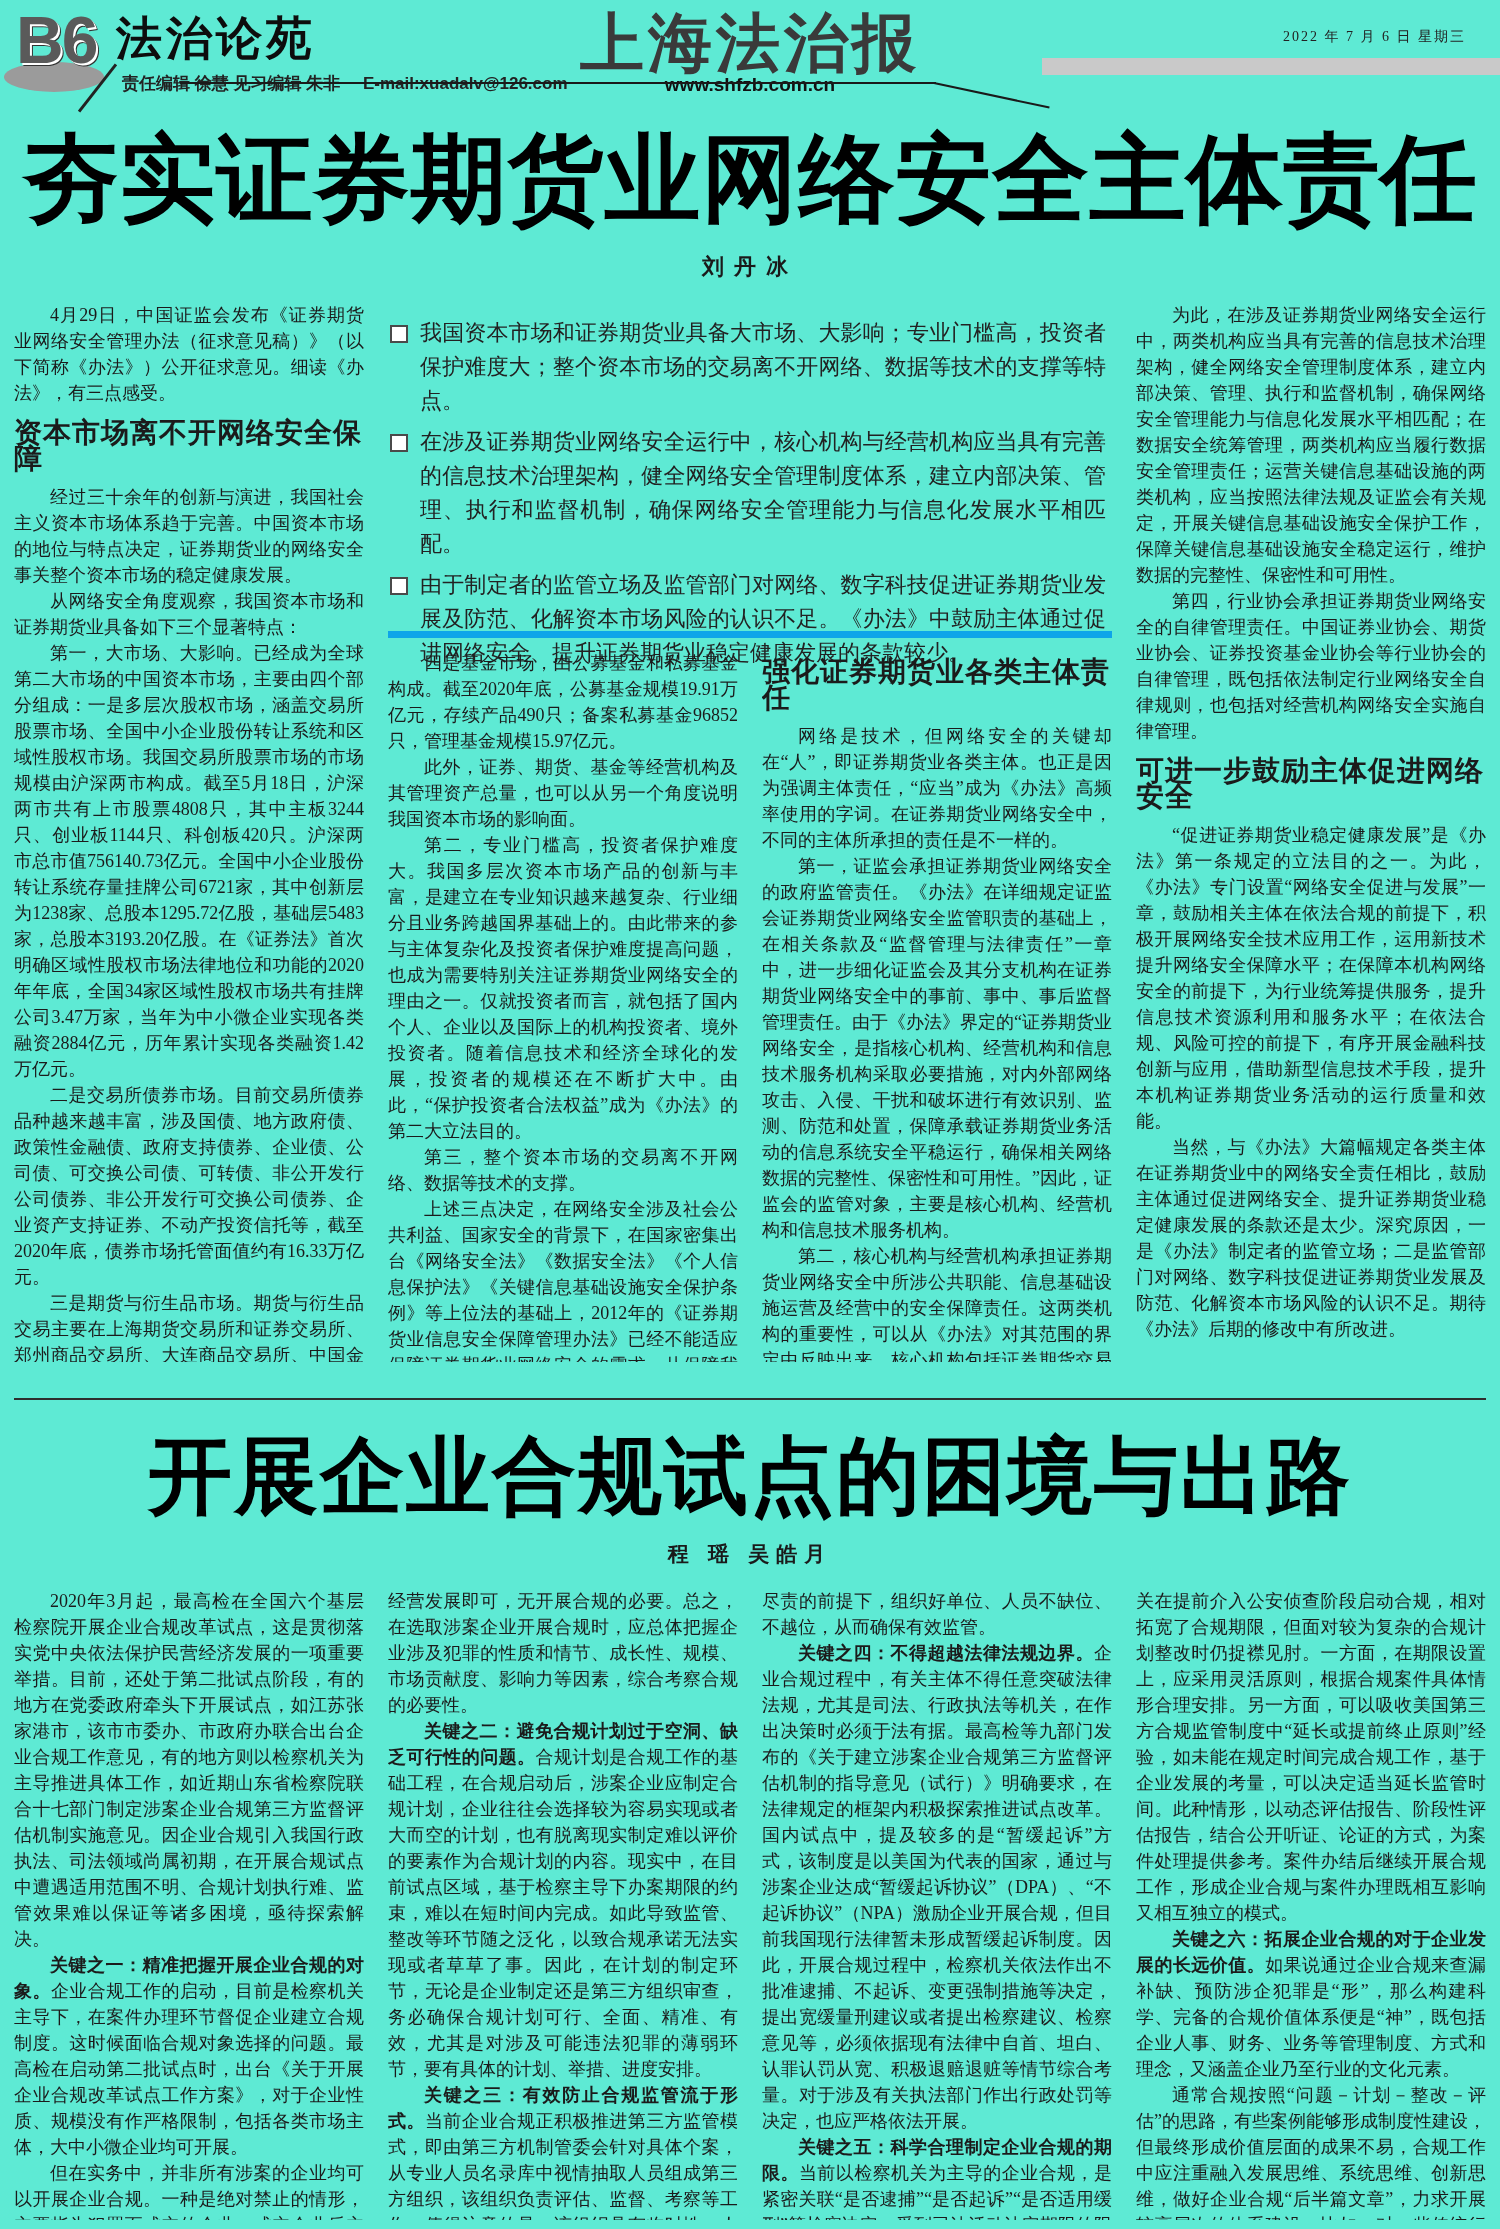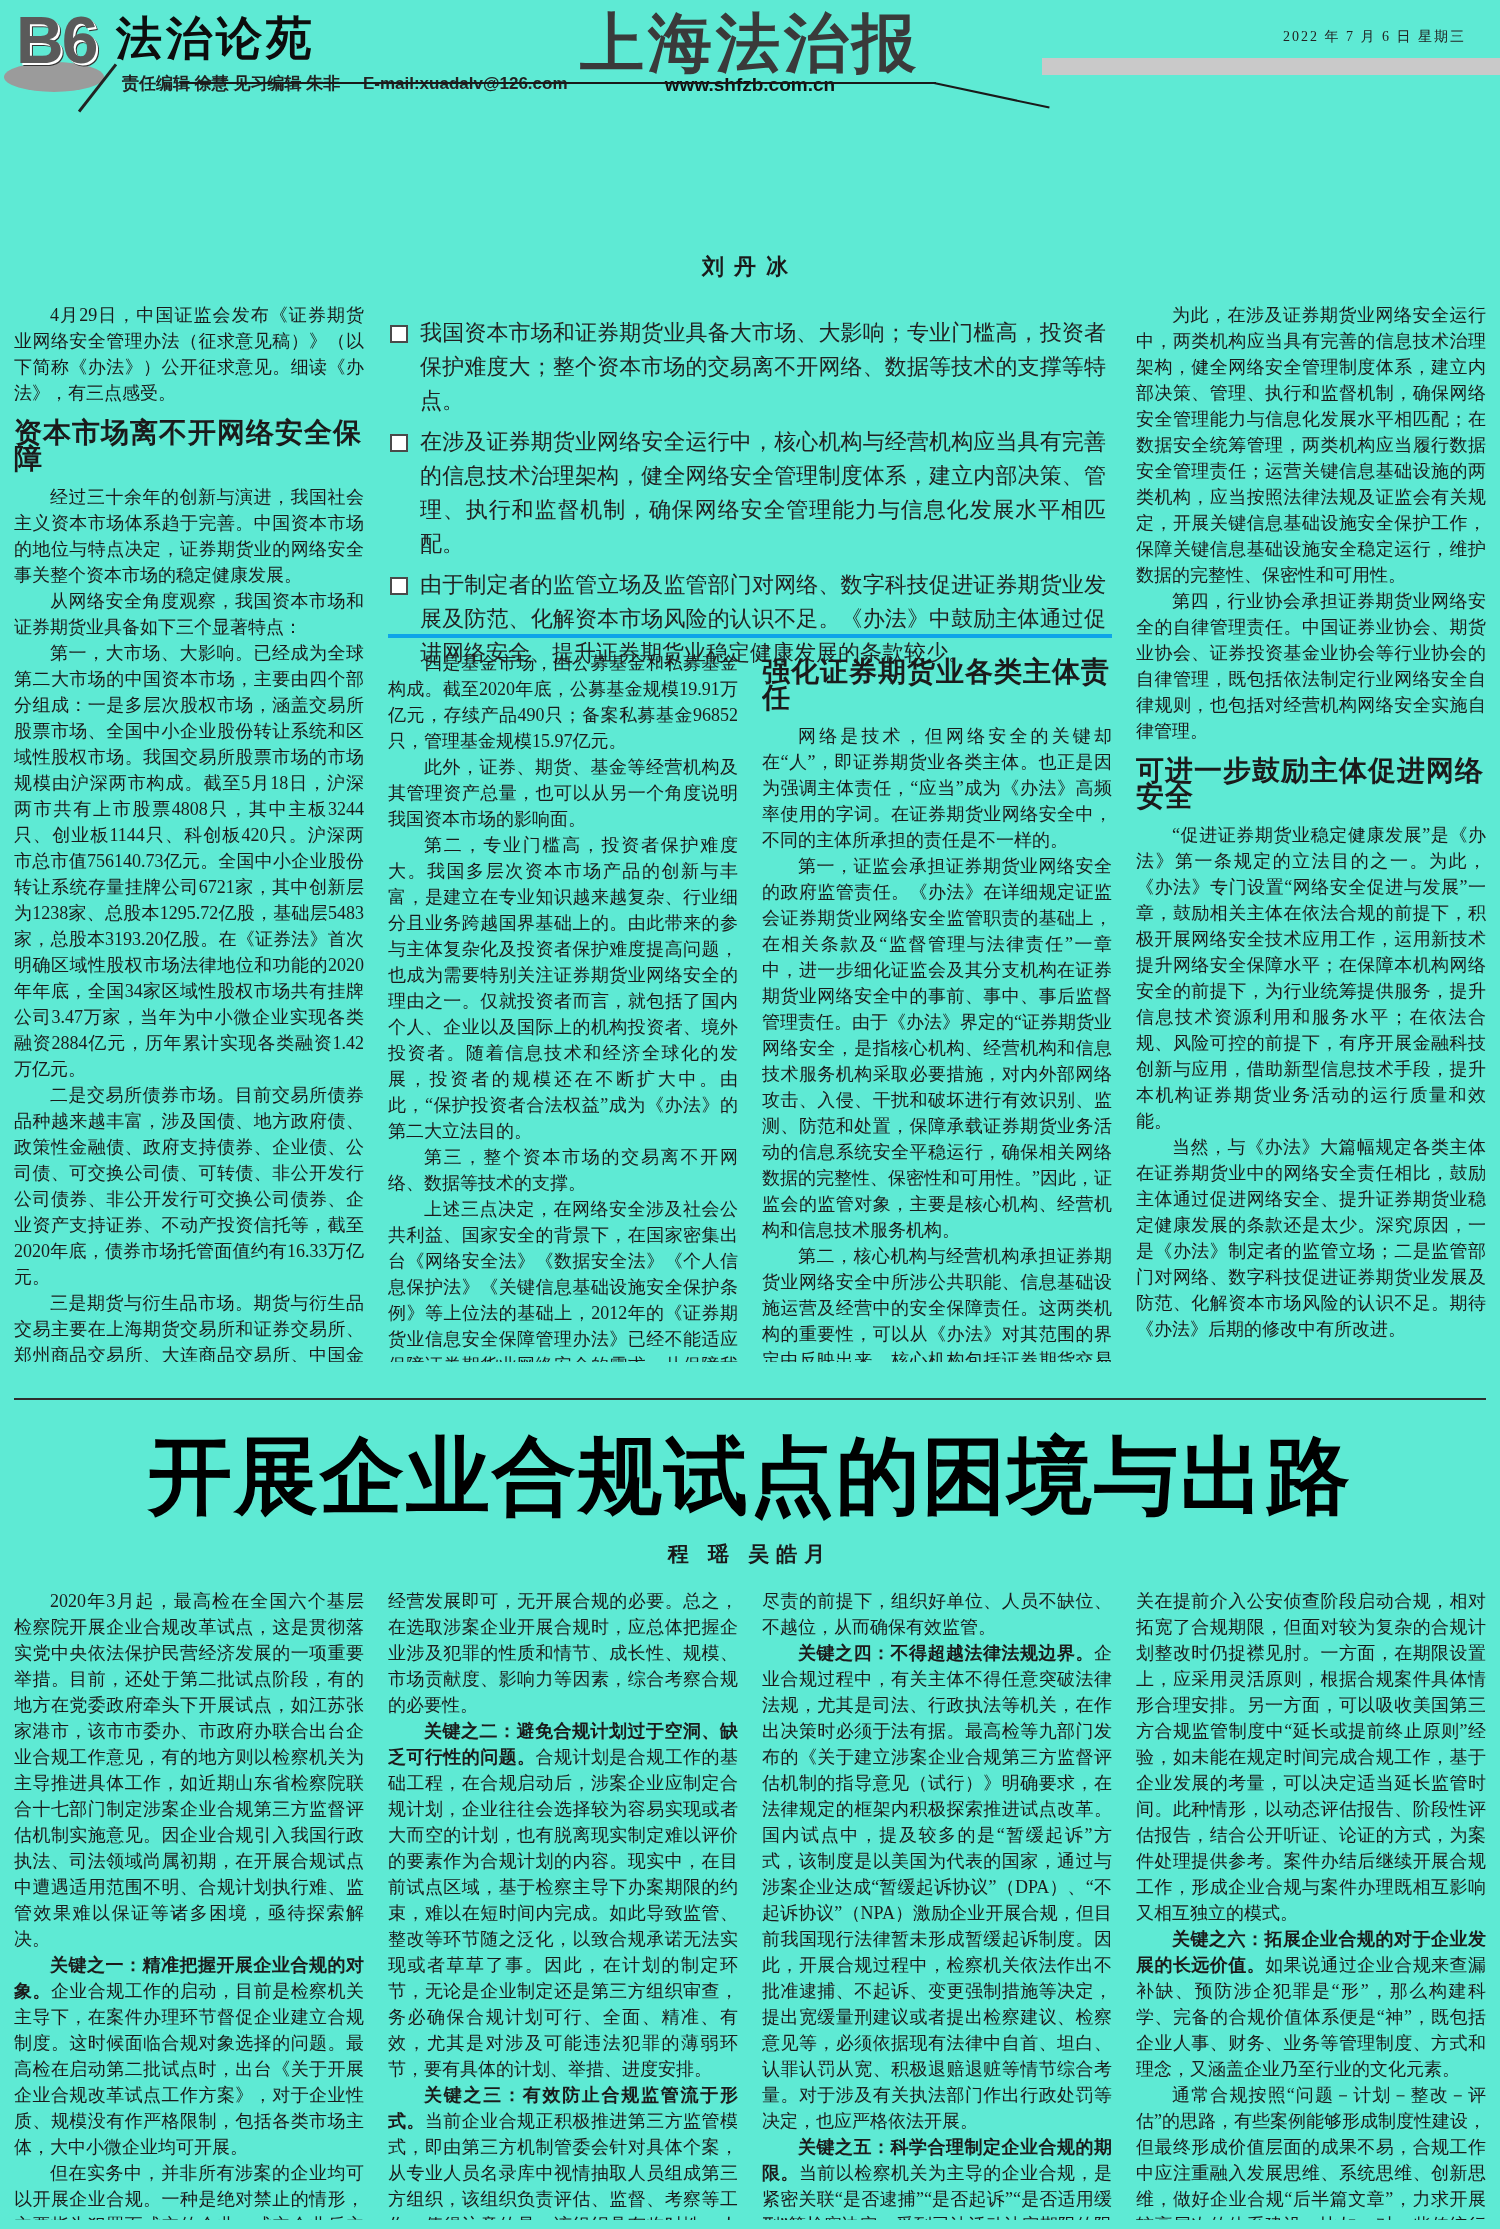--- a/index.html
+++ b/index.html
@@ -35,21 +35,21 @@
       font-size:18px;line-height:26px;color:#1b1b1b;}
   .a1c{top:302px;height:1060px;}
   .a1c.below-box{top:650px;height:712px;}
   .cx1{left:14px;} .cx2{left:388px;} .cx3{left:762px;} .cx4{left:1136px;}
   .para{margin:0;text-indent:2em;}
   .cont{text-indent:0;}
   .lead{font-weight:bold;}
   .subhead{font-weight:bold;text-align:left;text-indent:0;font-size:28px;
       font-family:"Liberation Sans",sans-serif;margin:14px 0 12px 0;letter-spacing:1px;}
   .box{position:absolute;left:388px;top:308px;width:724px;height:330px;box-sizing:border-box;
-      border-bottom:4px solid #0ea5e9;padding:8px 6px 0 2px;
+      border-bottom:7px solid #0ea5e9;padding:8px 6px 0 2px;
       font-size:22px;line-height:34px;color:#222;font-family:"Liberation Sans",sans-serif;}
   .box-item{display:flex;gap:12px;margin-bottom:7px;}
   .box-bullet{flex:0 0 auto;width:14px;height:14px;border:2px solid #4a4a4a;margin-top:9px;background:#fff;}
   .box-text{flex:1;text-align:justify;}
   
   .rule2{position:absolute;left:14px;top:1398px;width:1472px;height:2px;background:#2e2e2e;}
   .headline2{position:absolute;left:0;top:1420px;width:1500px;text-align:center;
       font-family:"Liberation Sans",sans-serif;font-size:84px;font-weight:900;color:#000;letter-spacing:2px;}
   .author2{position:absolute;left:0;top:1540px;width:1500px;text-align:center;
       font-size:21px;font-weight:bold;letter-spacing:7px;}
@@ -70,20 +70,21 @@
       <span class="em">E-mail:xuadalv@126.com</span>
     </div>
     <div class="masthead">上海法治报</div>
     <div class="website">www.shfzb.com.cn</div>
     <div class="date">2022 年 7 月 6 日 星期三</div>
     <div class="graybar"></div>
     <div class="hline1"></div>
     <div class="hline2"></div>
   </div>
 
+  <div class="headline1">夯实证券期货业网络安全主体责任</div>
   <div class="author1">刘丹冰</div>
 
   <div class="box">
     <div class="box-item">
       <span class="box-bullet"></span>
       <span class="box-text">我国资本市场和证券期货业具备大市场、大影响；专业门槛高，投资者保护难度大；整个资本市场的交易离不开网络、数据等技术的支撑等特点。</span>
     </div>
     <div class="box-item">
       <span class="box-bullet"></span>
       <span class="box-text">在涉及证券期货业网络安全运行中，核心机构与经营机构应当具有完善的信息技术治理架构，健全网络安全管理制度体系，建立内部决策、管理、执行和监督机制，确保网络安全管理能力与信息化发展水平相匹配。</span>

